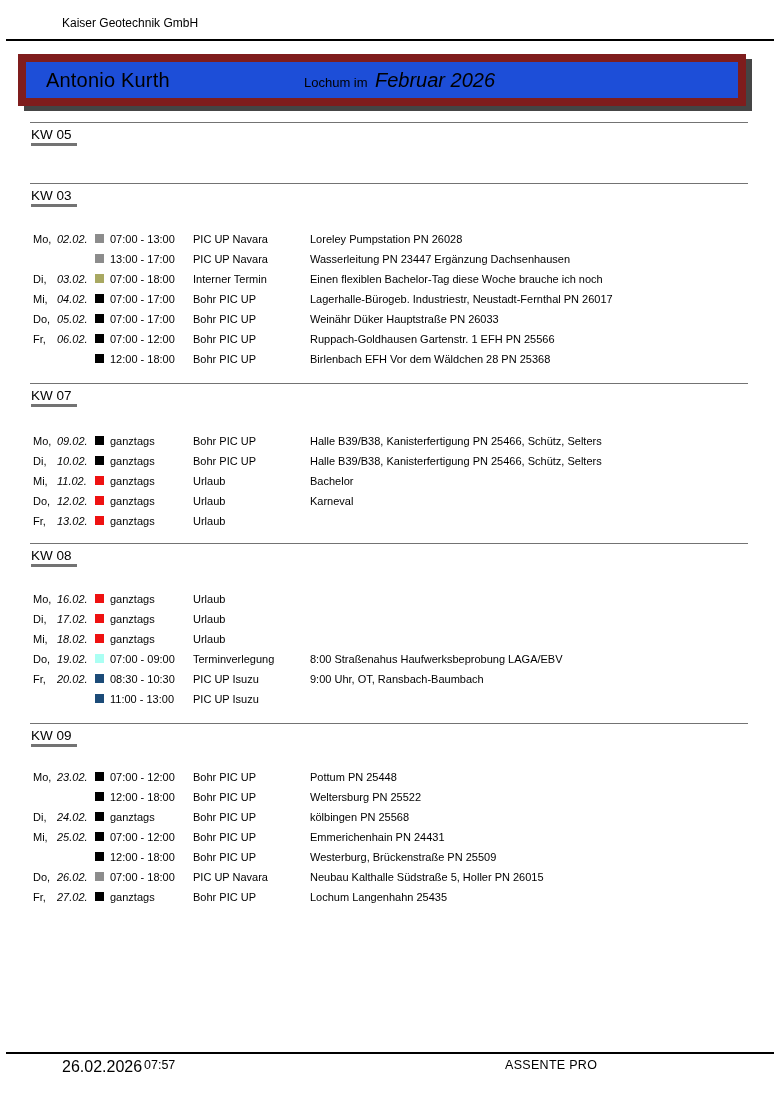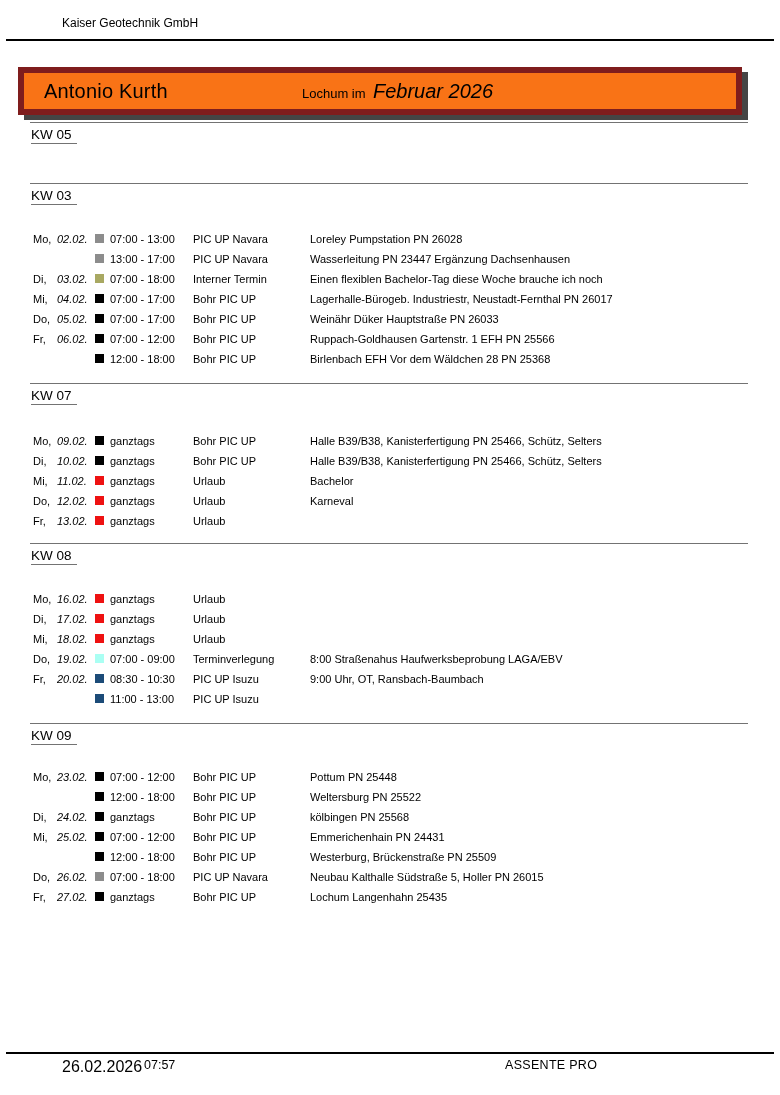--- a/index.html
+++ b/index.html
@@ -13,35 +13,35 @@
   }
   .abs { position: absolute; }
 
   
   #company { left: 62px; top: 16px; font-size: 12px; }
   .rule-heavy { left: 6px; width: 768px; height: 2px; background: #000; }
   #header-rule { top: 39px; }
 
   
   #title-box {
-    left: 18px; top: 67px; width: 712px; height: 36px;
-    border: 6px solid #7f1d1d;
-    background: #f97316;
+    left: 18px; top: 54px; width: 712px; height: 36px;
+    border: 8px solid #7f1d1d;
+    background: #1d4ed8;
     box-shadow: 6px 5px 0 #454545;
   }
   #person-name { left: 20px; bottom: 6px; font-size: 20px; letter-spacing: .2px; }
   #period-label { left: 278px; bottom: 8px; font-size: 13px; }
   #period-value { left: 349px; bottom: 6px; font-size: 20px; font-style: italic; }
 
   
   .kw-rule { position: absolute; left: 30px; width: 718px; height: 1px; background: #737373; }
   .kw-head {
     position: absolute; left: 31px;
     font-size: 13.5px;
-    border-bottom: 1px solid #737373;
+    border-bottom: 3px solid #737373;
     padding: 0 5px 1px 0;
     white-space: nowrap;
   }
   .row { position: absolute; left: 0; width: 692px; height: 20px; font-size: 11px; line-height: 20px; white-space: nowrap; }
   .row span { position: absolute; top: 0; }
   .c-day  { left: 33px; }
   .c-date { left: 57px; font-style: italic; }
   .c-square { left: 95px; top: 5px !important; width: 9px; height: 9px; display: block; position: absolute; }
   .c-time { left: 110px; }
   .c-cat  { left: 193px; }

